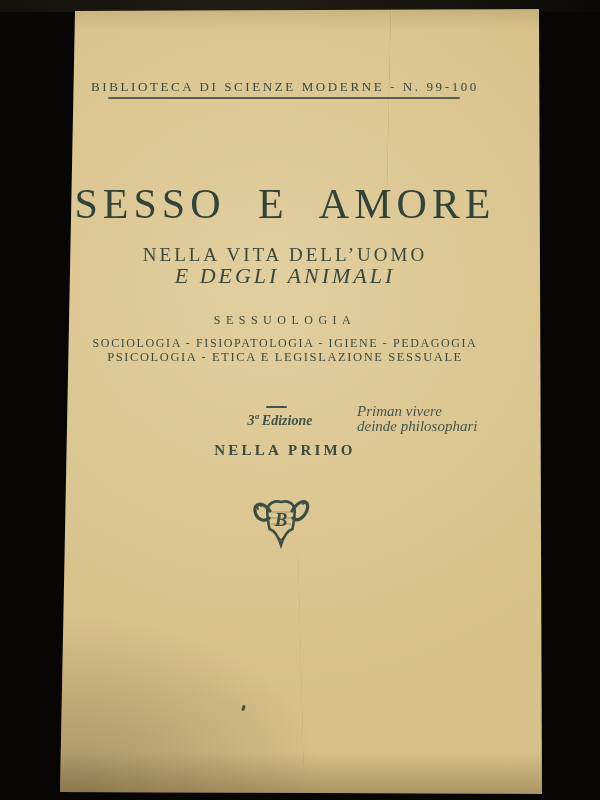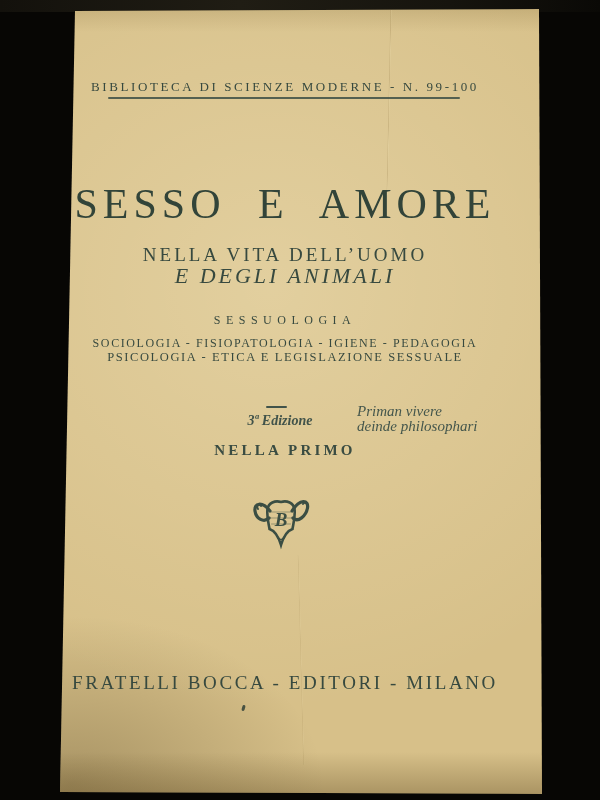--- a/index.html
+++ b/index.html
@@ -111,16 +111,15 @@
           <path d="M43 23 C51 10 60 12 58.5 20 C57 28 49 35 44 30" stroke-width="3.2"></path>
           <path d="M54 16 C56 13 59 15 58 18" stroke-width="2"></path>
           <path d="M32 14 C38 12 44.5 15 45.5 21 C46.5 28 44.5 35 43.5 41 C37.5 43 34.5 48.5 32 57 C29.5 48.5 26.5 43 20.5 41 C19.5 35 17.5 28 18.5 21 C19.5 15 26 12 32 14 Z" stroke-width="2.6"></path>
           <path d="M22 24 H42 M21.5 30 H42.5 M22.5 36 H41.5" stroke-width="0.8" opacity="0.55"></path>
           <path d="M29 50 C31 52 33 52 35 50" stroke-width="1.4"></path>
         </g>
         <text x="32" y="38" font-size="19" font-style="italic" font-weight="bold" font-family="Liberation Serif, DejaVu Serif, serif" text-anchor="middle" fill="#3b4e43">B</text>
       </svg>
     </div>
 
-    <div class="line publisher">FRATELLI BOCCA - EDITORI - MILANO</div>
     <div class="speck"></div>
   </div>
 </div>
 
 </body></html>

